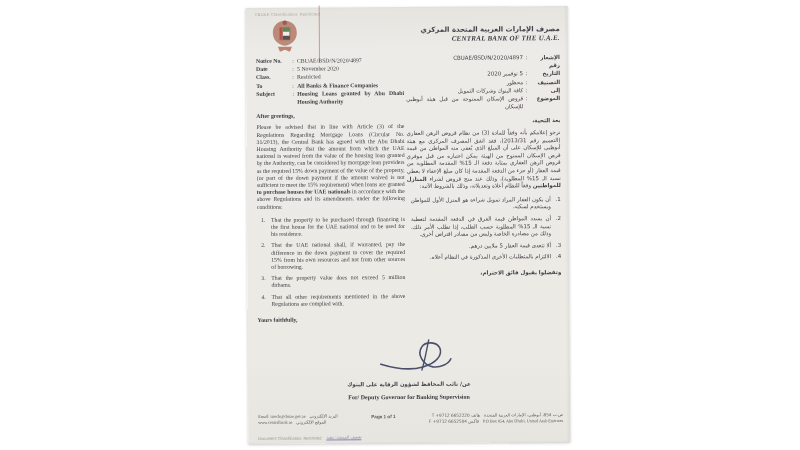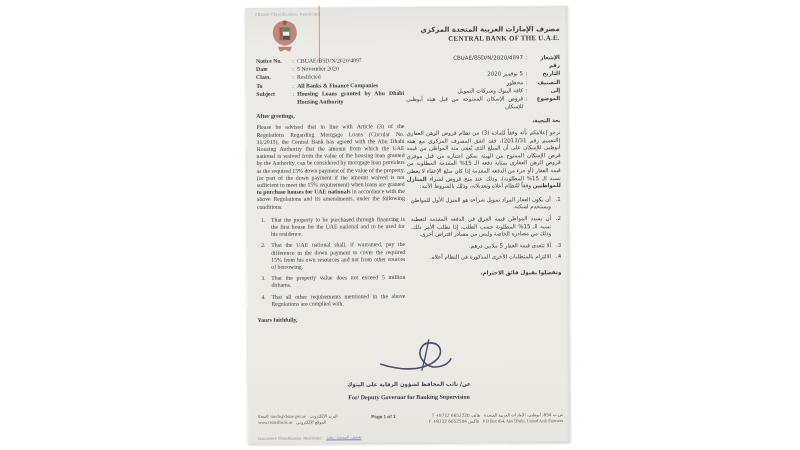--- a/index.html
+++ b/index.html
@@ -16,21 +16,21 @@
   .cls-top { position:absolute; top:4px; left:9px; font-size:4px; color:#a9a7a2;
              font-family:"Liberation Sans",sans-serif; letter-spacing:.2px; }
   .vline-artifact { position:absolute; left:73px; top:-2px; width:1px; height:57px;
                     background:rgba(165,92,72,.55); }
 
   .emblem { position:absolute; top:11px; left:24px; width:30px; height:38px; opacity:.85; }
 
   .bank-head { position:absolute; top:19px; right:8px; width:160px; text-align:right; }
   .bank-ar { font-family:"DejaVu Sans",sans-serif; font-size:7px; font-weight:bold;
              color:#44424a; direction:rtl; }
-  .bank-en { font-size:7px; font-weight:bold; letter-spacing:.25px; color:#3a3a40; margin-top:1px; }
+  .bank-en { font-size:7px; font-weight:bold; letter-spacing:.25px; color:#3a3a40; margin-top:1px;font-style:italic; }
 
   
   .col-en { position:absolute; left:10px; top:49px; width:148px; font-size:5.8px;
             line-height:7.2px; text-align:justify; }
   .mrow { display:flex; line-height:8.2px; }
   .mlabel { width:33px; font-weight:bold; flex:none; }
   .msep { width:8px; flex:none; text-align:center; }
   .mvalue { flex:1; }
   .bold { font-weight:bold; }
   .greet { font-weight:bold; margin-top:7px; }

